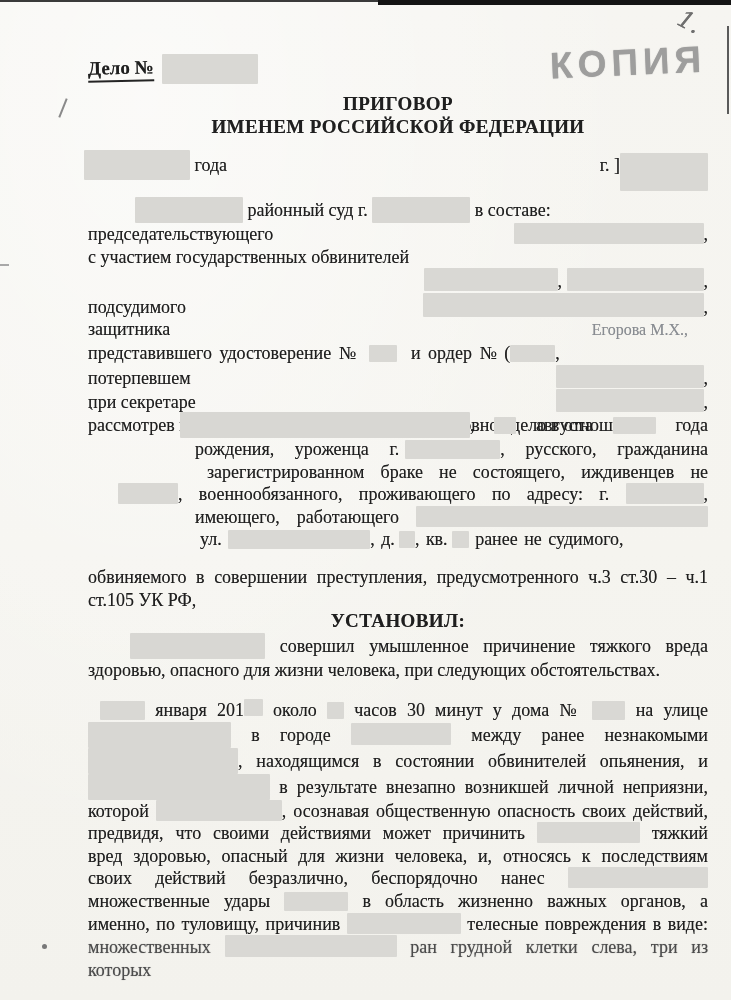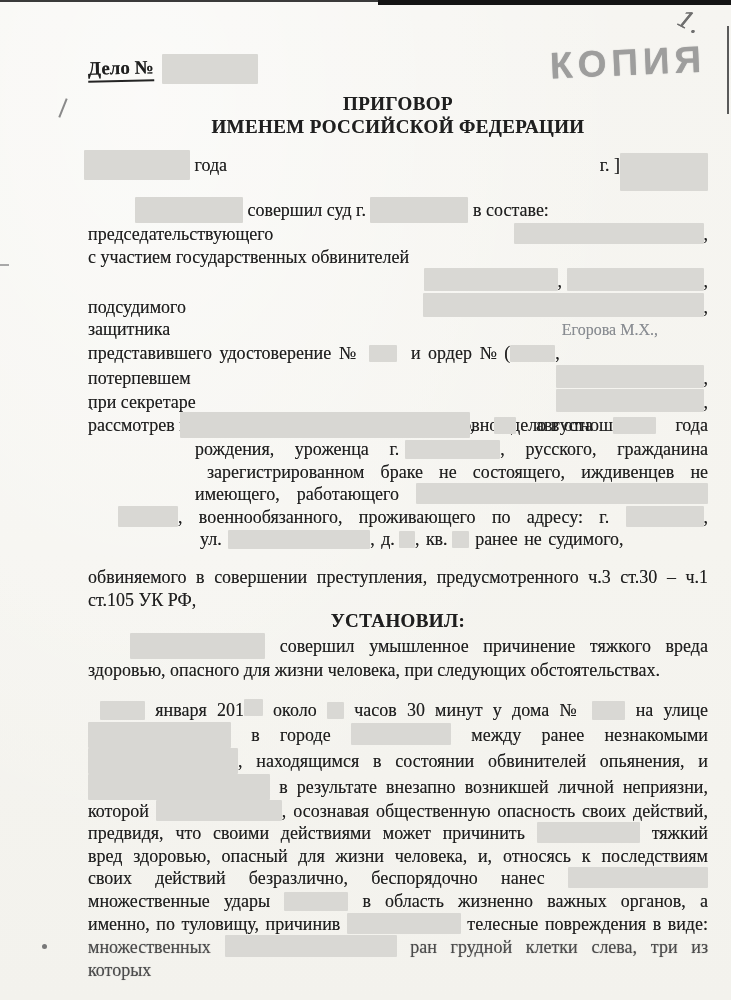--- a/index.html
+++ b/index.html
@@ -66,41 +66,41 @@
   </div>
 
   <div class="content split" style="top:150px;">
     <span><span class="redact" style="width:106px;height:30px;vertical-align:-9px;margin-left:-4px;"></span> <span>года</span></span>
     <span><span>г. ]</span><span class="redact" style="width:88px;height:38px;vertical-align:-20px;"></span></span>
   </div>
 
   <div class="content" style="top:197px;">
     <div class="line">
       <span class="redact tall" style="width:108px;margin-left:47px;"></span>
-      <span>совершил суд г.</span>
+      <span>районный суд г.</span>
       <span class="redact tall" style="width:98px;"></span>
       <span>в составе:</span>
     </div>
     <div class="line split">
       <span>председательствующего</span>
       <span><span class="redact" style="width:190px;height:21px;"></span><span>,</span></span>
     </div>
     <div class="line">
       <span>с участием государственных обвинителей</span>
     </div>
     <div class="line right">
       <span class="redact" style="width:134px;height:23px;"></span><span>, </span><span class="redact" style="width:137px;height:23px;"></span><span>,</span>
     </div>
     <div class="line split">
       <span>подсудимого</span>
       <span><span class="redact" style="width:281px;height:24px;"></span><span>,</span></span>
     </div>
     <div class="line split">
       <span>защитника</span>
-      <span class="ghost" style="margin-right:50px;">Егорова М.Х.,</span>
+      <span class="ghost" style="margin-right:20px;">Егорова М.Х.,</span>
     </div>
     <div class="line" style="word-spacing:3px;">
       <span>представившего удостоверение №</span>
       <span class="redact sm" style="width:28px;margin:0 6px;"></span>
       <span>и ордер № (</span><span class="redact sm" style="width:45px;"></span><span>,</span>
     </div>
     <div class="line split">
       <span>потерпевшем</span>
       <span><span class="redact" style="width:148px;height:23px;"></span><span>,</span></span>
     </div>
@@ -118,25 +118,25 @@
   <div class="abs" style="left:180px;width:528px;top:412px;line-height:23px;">
     <div class="wrapline just">
       <span class="redact tall" style="width:290px;"></span><span>, </span><span class="redact sm" style="width:22px;"></span><span> августа </span><span class="redact sm" style="width:43px;"></span><span> года</span>
     </div>
     <div class="wrapline just" style="margin-left:15px;">
       <span>рождения, уроженца г.</span><span class="redact" style="width:95px;margin-left:6px;"></span><span>, русского, гражданина</span>
     </div>
     <div class="wrapline just" style="margin-left:27px;">
       <span>зарегистрированном браке не состоящего, иждивенцев не</span>
     </div>
+    <div class="wrapline just" style="margin-left:-62px;width:calc(100% + 62px);">
+      <span class="redact" style="width:60px;height:21px;"></span><span>, военнообязанного, проживающего по адресу: г. </span><span class="redact" style="width:78px;height:21px;"></span><span>,</span>
+    </div>
     <div class="wrapline just" style="margin-left:15px;">
       <span>имеющего, работающего </span><span class="redact" style="width:292px;height:21px;"></span>
-    </div>
-    <div class="wrapline just" style="margin-left:-62px;width:calc(100% + 62px);">
-      <span class="redact" style="width:60px;height:21px;"></span><span>, военнообязанного, проживающего по адресу: г. </span><span class="redact" style="width:78px;height:21px;"></span><span>,</span>
     </div>
     <div class="wrapline" style="margin-left:20px;white-space:nowrap;word-spacing:2px;">
       <span>ул. </span><span class="redact" style="width:142px;"></span><span>, д.</span><span class="redact sm" style="width:16px;margin-left:4px;"></span><span>, кв.</span><span class="redact sm" style="width:17px;margin-left:4px;"></span><span>  ранее не судимого,</span>
     </div>
   </div>
 
   <div class="content" style="top:566px;line-height:23px;">
     <div class="wrapline just"><span>обвиняемого в совершении преступления, предусмотренного ч.3 ст.30 – ч.1</span></div>
     <div class="wrapline"><span>ст.105 УК РФ,</span></div>
   </div>

